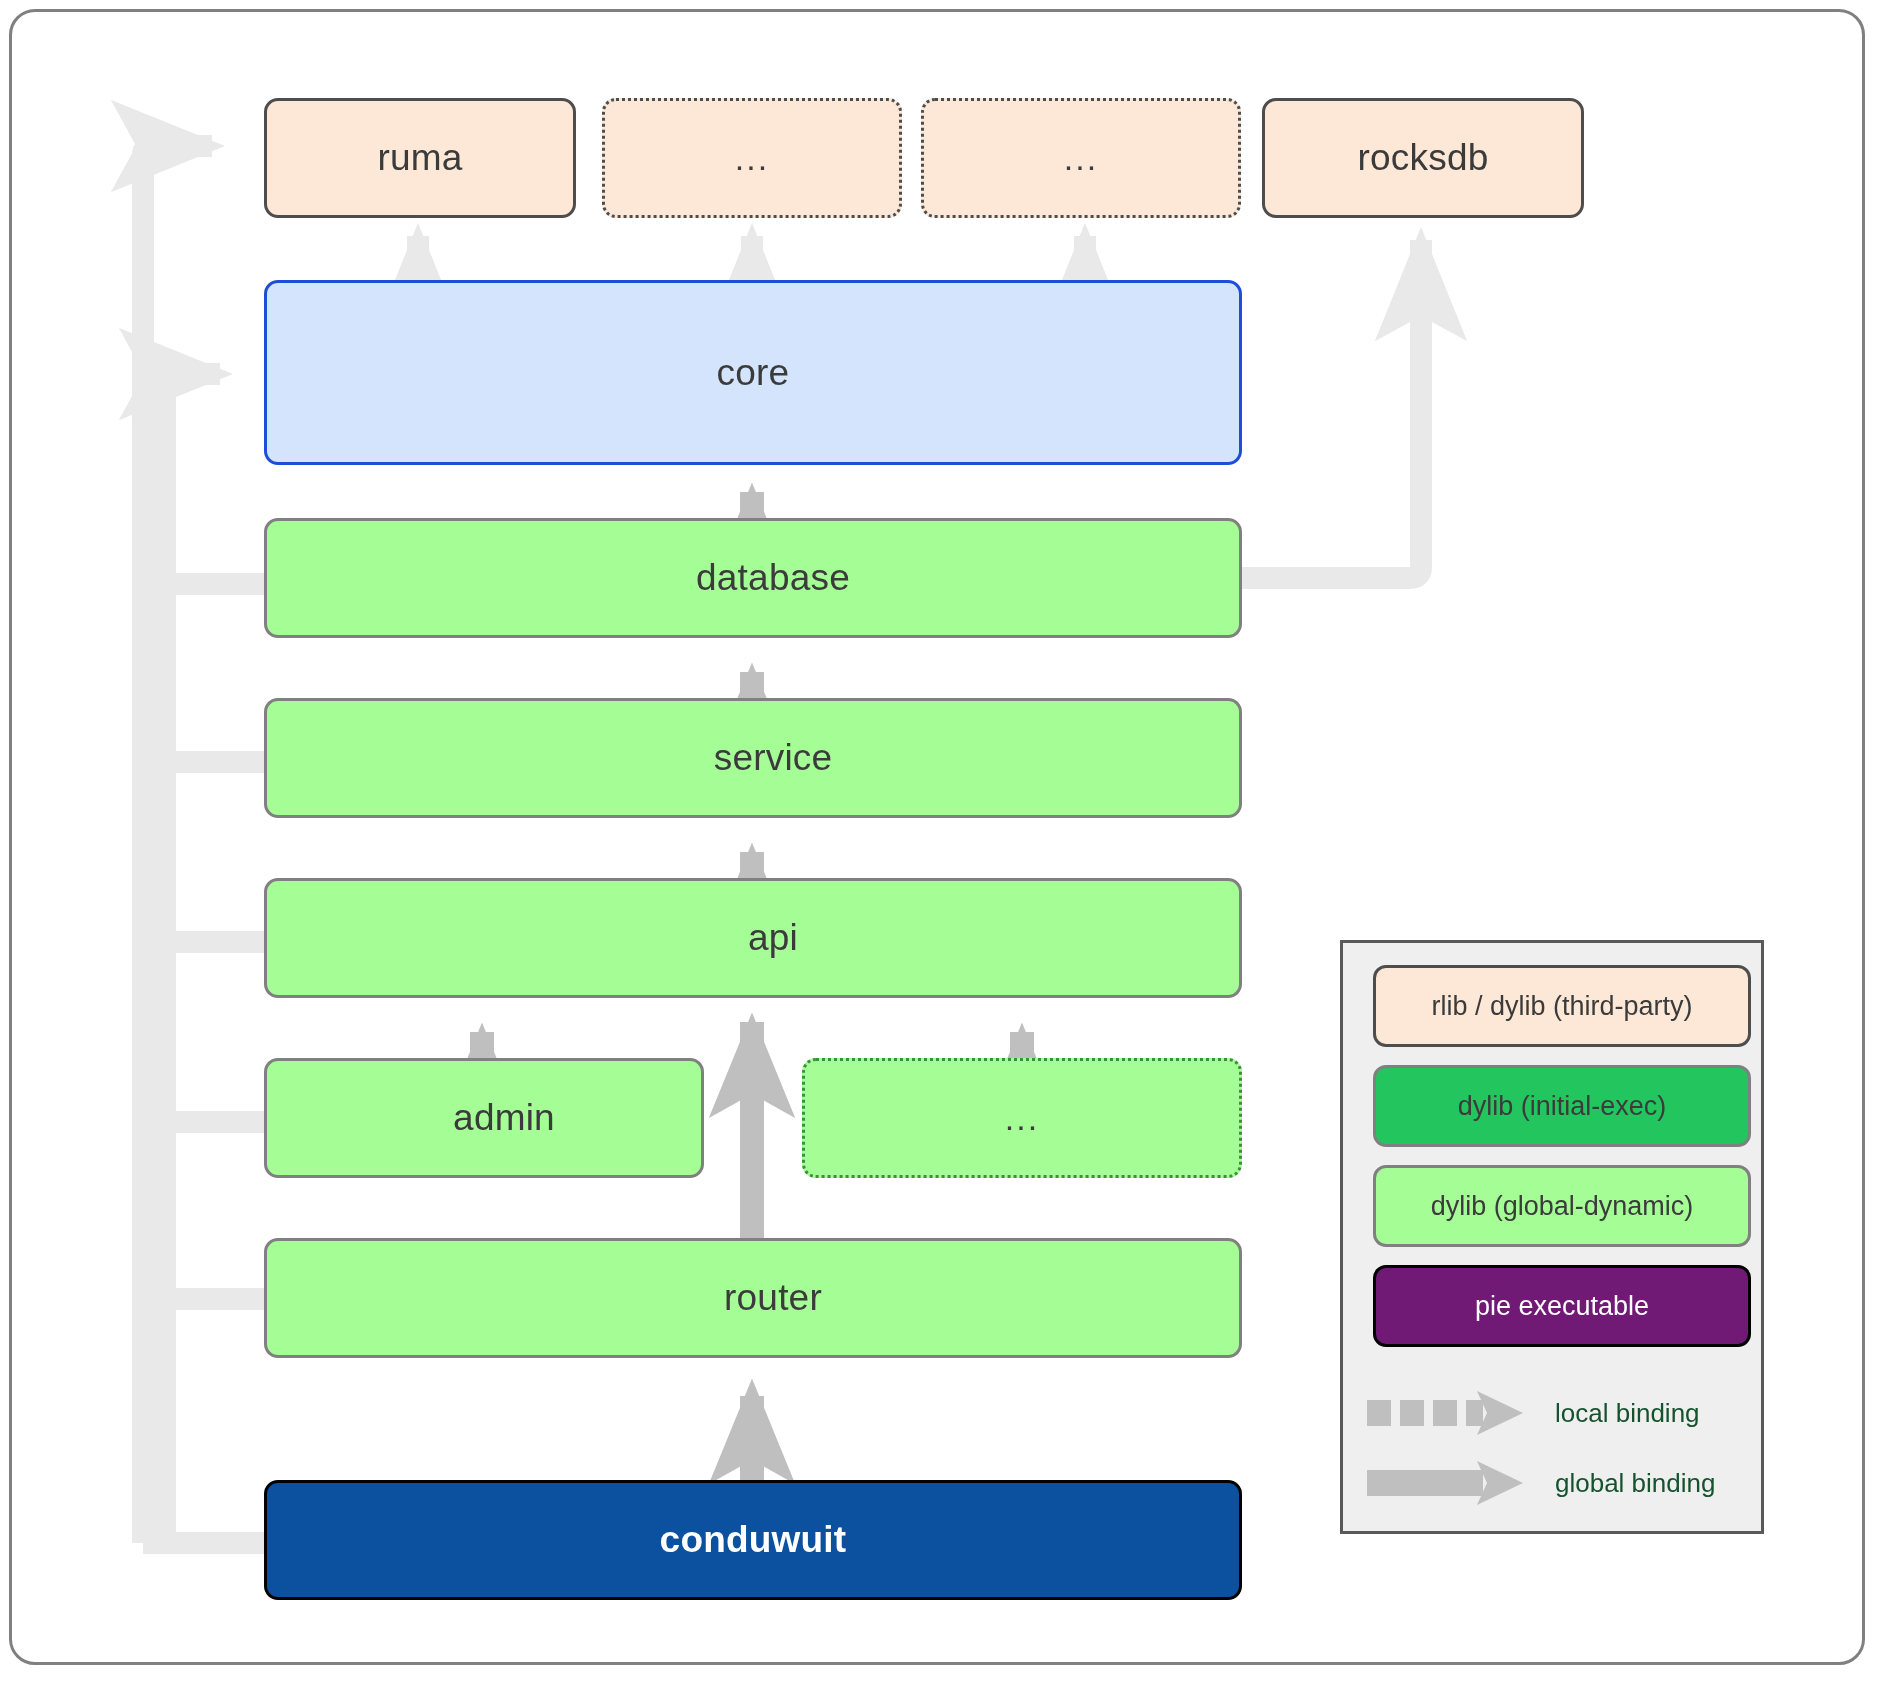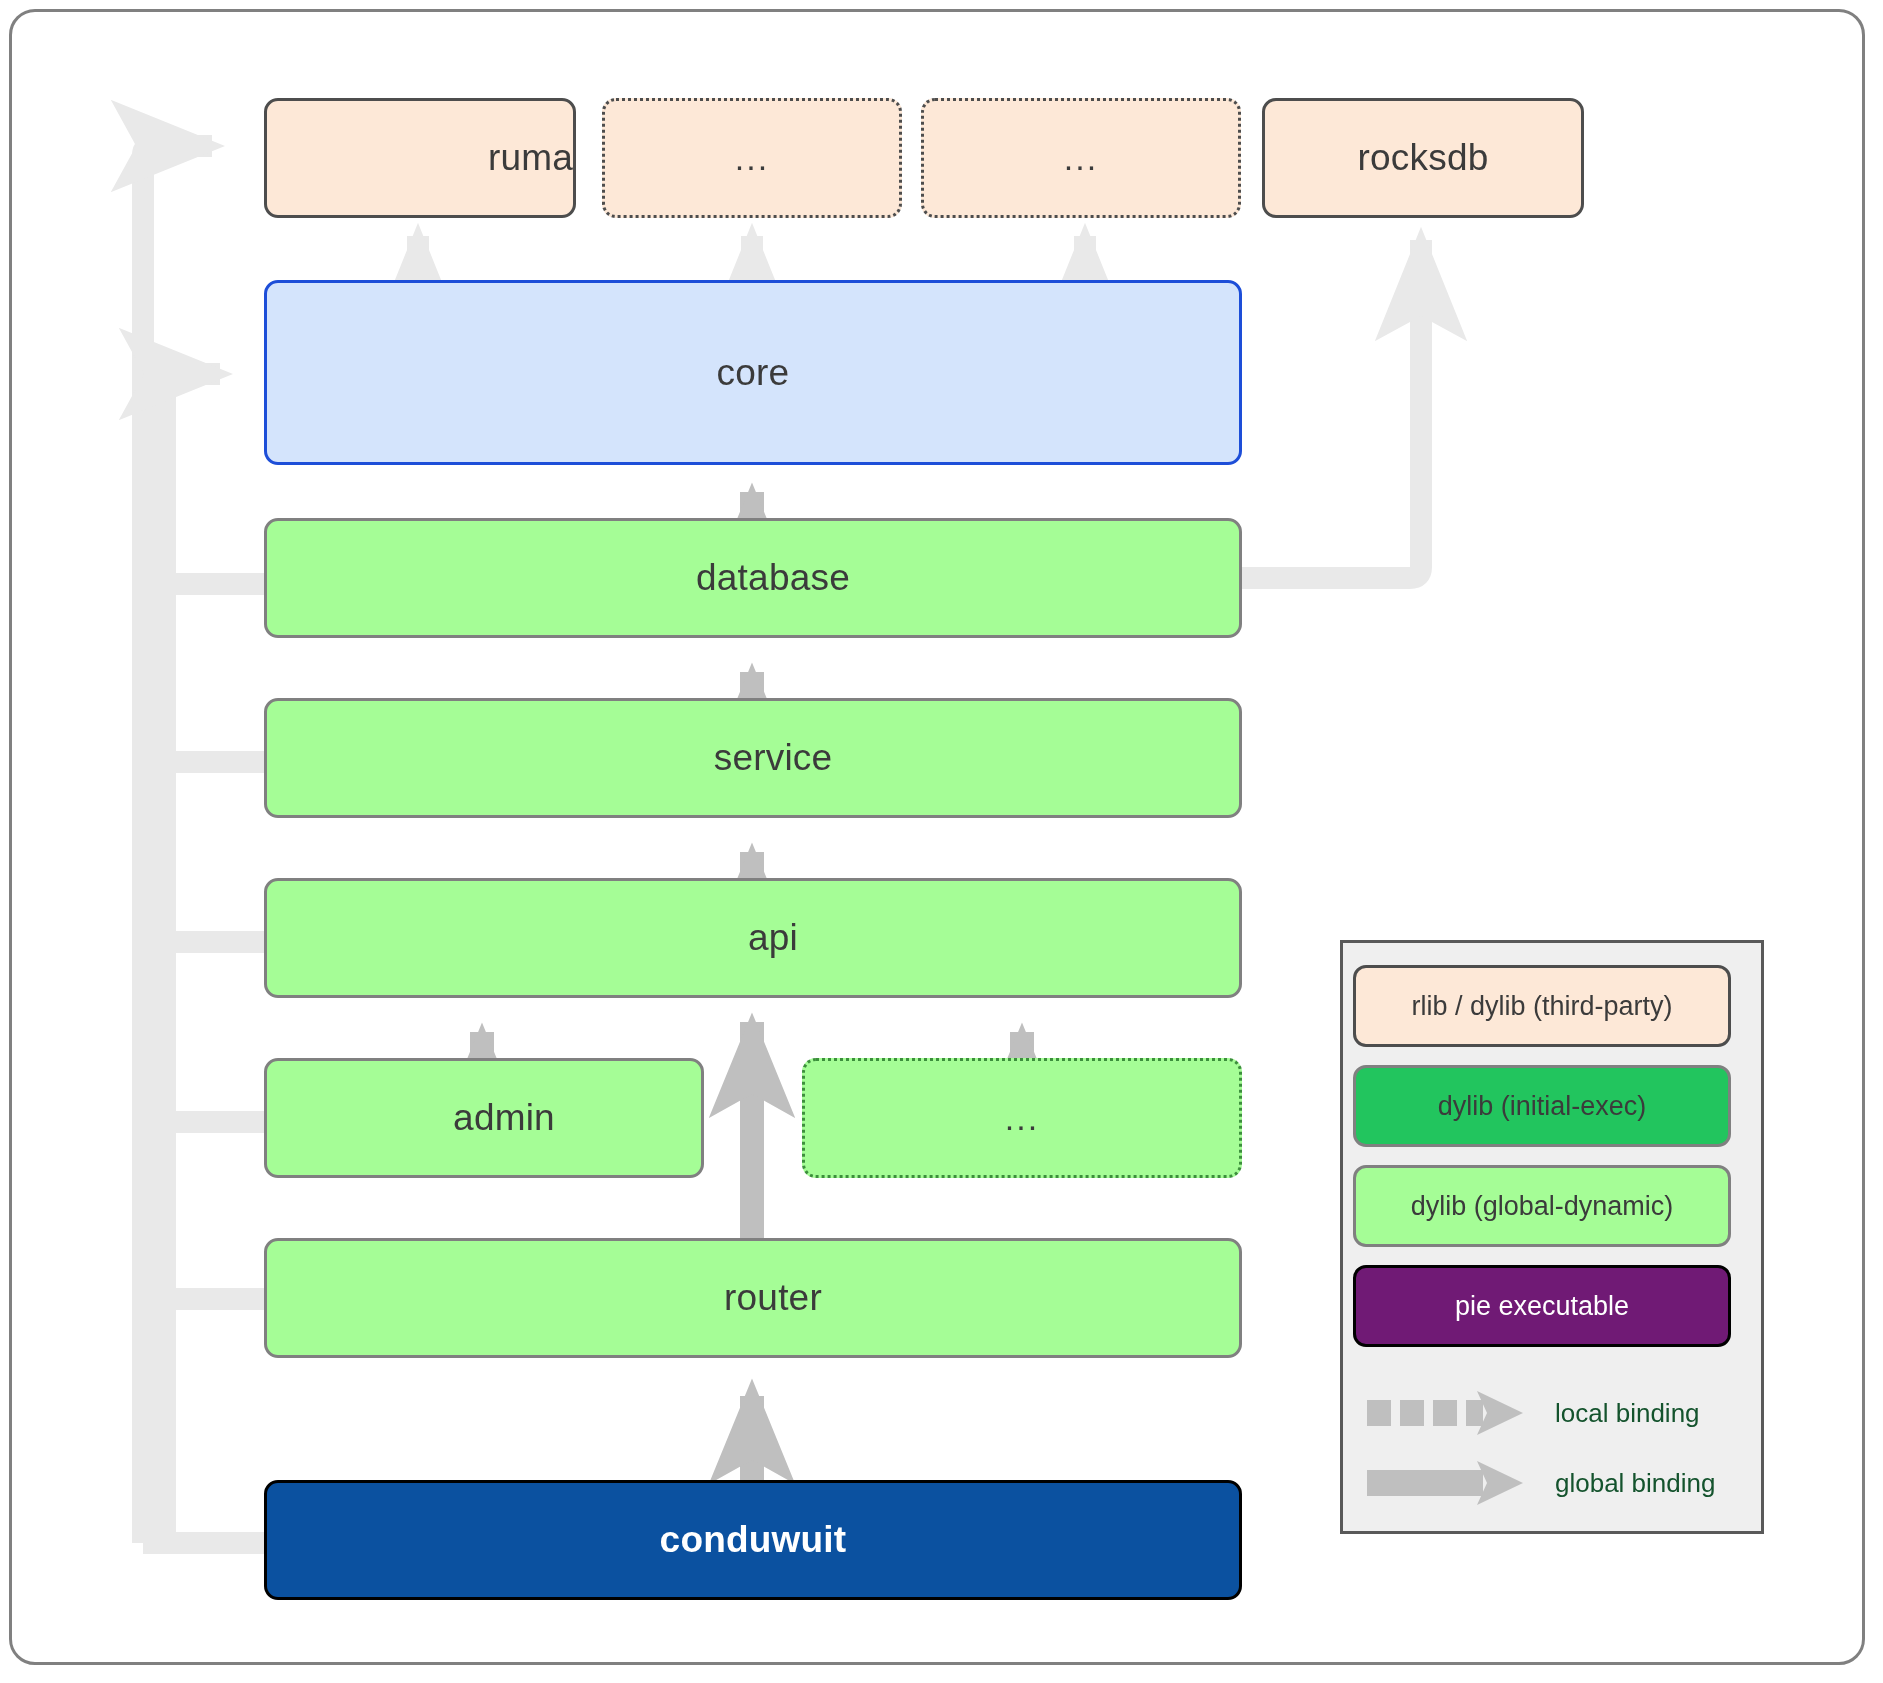--- a/index.html
+++ b/index.html
@@ -31,21 +31,21 @@
   .n-green-dotted{background:#a5fd96;border:3px dotted #3c8f3c;}
   .n-navy{background:#0b51a0;border:3px solid #000000;color:#ffffff;font-weight:bold;}
   .ellipsis{font-size:34px;letter-spacing:2px;color:#3b3b3b;}
 
   
   .legend{
     position:absolute;left:1340px;top:940px;width:424px;height:594px;
     background:#efefef;border:3px solid #595959;box-sizing:border-box;
   }
   .legend-chip{
-    position:absolute;left:10px;width:378px;height:82px;
+    position:absolute;left:30px;width:378px;height:82px;
     box-sizing:border-box;border-radius:13px;
     display:flex;align-items:center;justify-content:center;
     font-size:27px;color:#3b3b3b;
   }
   .lg-orange{background:#fde8d7;border:3px solid #4d4d4d;}
   .lg-blue{background:#22c55e;border:3px solid #808080;}
   .lg-green{background:#a5fd96;border:3px solid #808080;}
   .lg-navy{background:#701a75;border:3px solid #000000;color:#ffffff;font-weight:normal;}
   .legend-row{position:absolute;left:22px;height:60px;display:flex;align-items:center;}
   .legend-row-label{font-size:26px;color:#14532d;position:absolute;}
@@ -95,21 +95,21 @@
       <path d="M482,1060 L482,1032" marker-end="url(#ah-solid)"></path>
       <path d="M1022,1060 L1022,1032" marker-end="url(#ah-solid)"></path>
       <path d="M752,1240 L752,1022" marker-end="url(#ah-solid)"></path>
     </g>
 
     <g stroke="#bfbfbf" stroke-width="24" fill="none">
       <path d="M752,1482 L752,1388" stroke-dasharray="36 14" marker-end="url(#ah-solid)"></path>
     </g>
   </svg>
 
-  <div class="node n-orange" style="left:264px;top:98px;width:312px;height:120px;justify-content:flex-end;">
+  <div class="node n-orange" style="left:264px;top:98px;width:312px;height:120px;">
     <span>ruma</span>
   </div>
 
   <div class="node n-orange-dotted" style="left:602px;top:98px;width:300px;height:120px;">
     <span class="ellipsis">...</span>
   </div>
 
   <div class="node n-orange-dotted" style="left:921px;top:98px;width:320px;height:120px;">
     <span class="ellipsis">...</span>
   </div>

